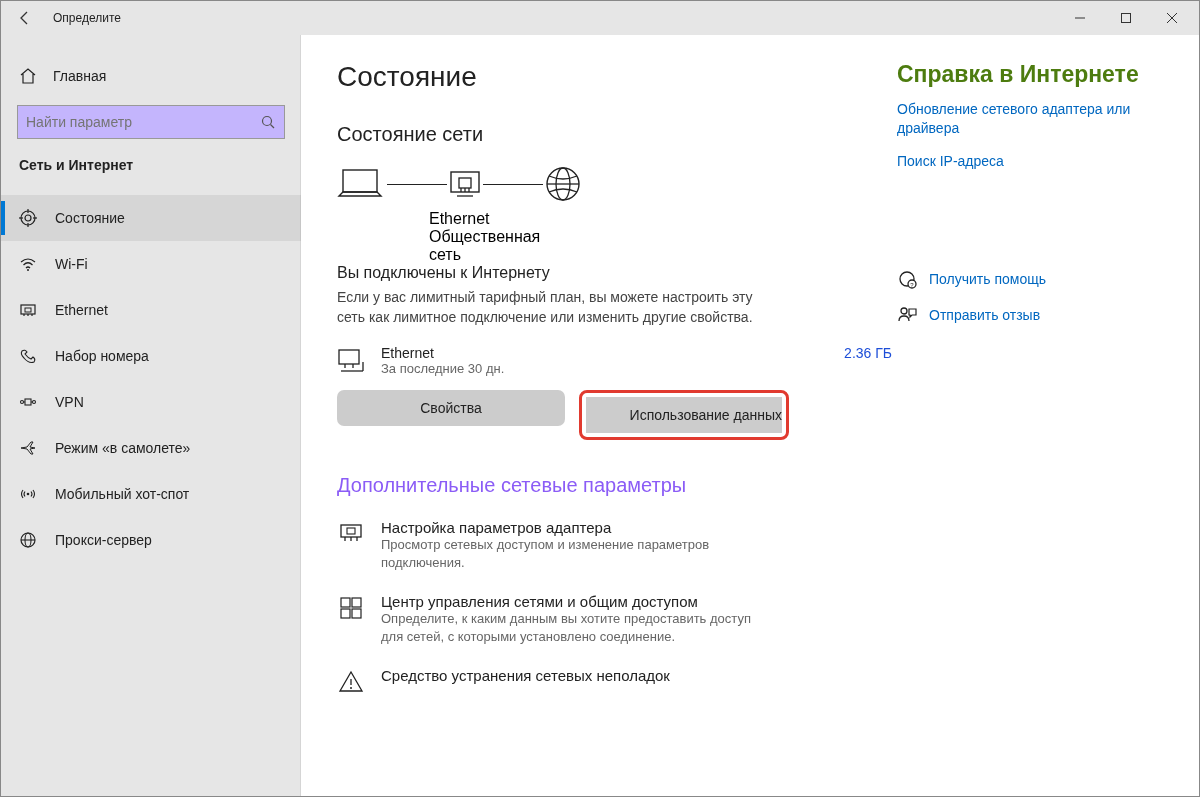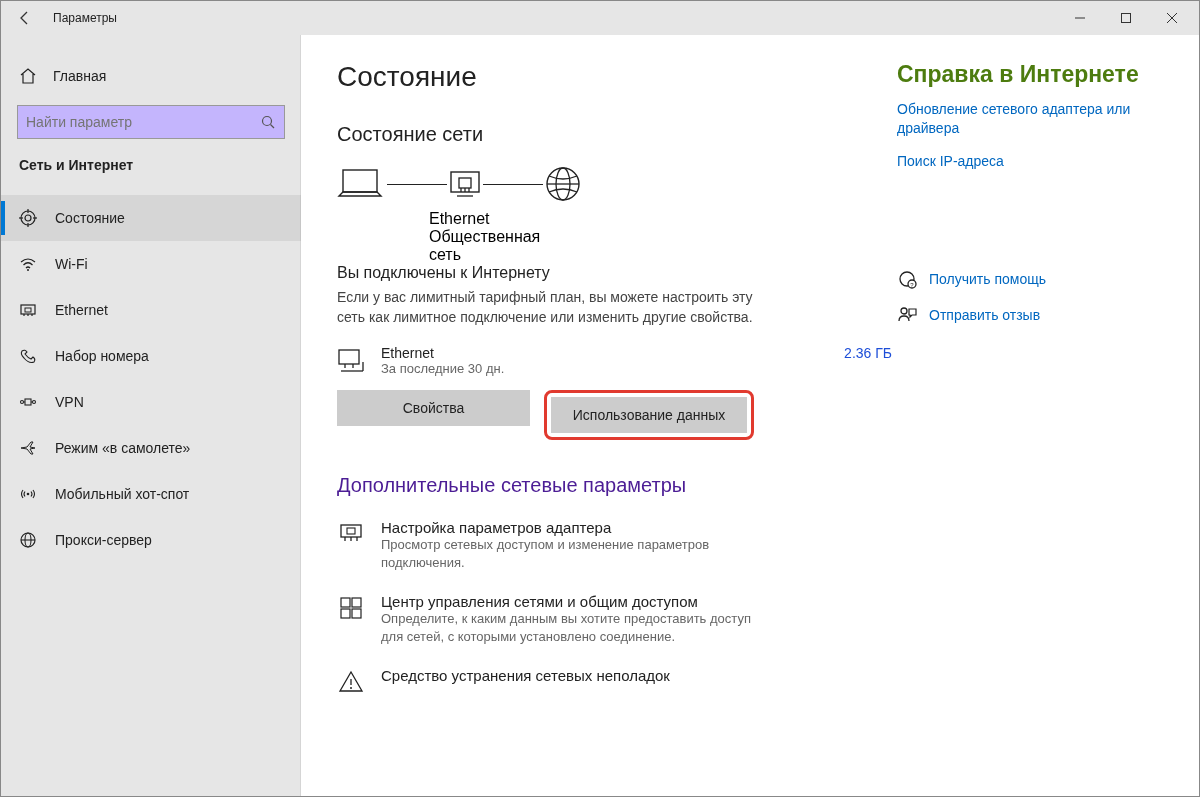--- a/index.html
+++ b/index.html
@@ -34,45 +34,45 @@
 h3.sub { font-size:16px; font-weight:400; color:#222; margin-bottom:6px;}
 p.desc { font-size:14px; color:#444; line-height:1.4; margin-bottom:18px; max-width:420px;}
 .conn-row { display:flex; align-items:flex-start; gap:16px; margin-bottom:14px;}
 .conn-row .cicon { width:28px; height:28px; display:flex; align-items:center; justify-content:center; margin-top:2px;}
 .conn-row .ctext { flex:1;}
 .conn-row .ctext .ln1 { font-size:14px; color:#222;}
 .conn-row .ctext .ln2 { font-size:13px; color:#666;}
 .conn-row .cval { font-size:14px; color:#1d4ed8;}
 .btnrow { display:flex; gap:14px; margin-bottom:34px;}
 .btn { background:#cccccc; border:none; height:36px; font-size:14px; color:#222; cursor:pointer; }
-.btn.props { width:193px;}
-.btn.usage { width:196px;}
+.btn.props { width:228px;border-radius:7px;}
+.btn.usage { width:196px;text-align:right;}
 .highlight { border:3px solid #e13a2f; border-radius:8px; padding:4px; display:inline-flex;}
 .link-item { display:flex; align-items:flex-start; gap:16px; margin-bottom:22px;}
 .link-item .licon { width:28px; height:28px; display:flex; align-items:flex-start; justify-content:center; margin-top:2px;}
 .link-item .ltext .t1 { font-size:15px; color:#222;}
 .link-item .ltext .t2 { font-size:13px; color:#666; max-width:380px; line-height:1.35;}
-h2.section2 { font-size:20px; font-weight:400; color:#4c1d95; margin:10px 0 22px 0;}
+h2.section2 { font-size:20px; font-weight:400; color:#8b5cf6; margin:10px 0 22px 0;}
 .aside h2 { font-size:23px; font-weight:700; color:#4d7c0f; margin-bottom:12px;}
 .aside a.blue { display:block; color:#0067c0; font-size:14px; margin-bottom:14px; text-decoration:none; line-height:1.35;}
 .aside .help { display:flex; align-items:center; gap:12px; color:#0067c0; font-size:14px; margin-bottom:16px;}
 .aside .help .hicon { width:20px; height:20px; display:flex; align-items:center; justify-content:center; color:#222;}
 .aside-gap { height:84px;}
 svg { display:block;}
 </style>
 </head>
 <body>
 
 <div class="titlebar">
   <div class="back">
     <svg width="16" height="16" viewBox="0 0 16 16">
         <path d="M10 2 L4 8 L10 14" stroke="#333" stroke-width="1.3" fill="none"></path>
       </svg>
   </div>
-  <div class="title">Параметры</div>
+  <div class="title">Определите</div>
   <div class="winbtns">
     <div class="winbtn">
         <svg width="12" height="12">
           <line x1="1" y1="6" x2="11" y2="6" stroke="#333" stroke-width="1"></line>
         </svg>
       </div>
     <div class="winbtn">
         <svg width="12" height="12">
           <rect x="1.5" y="1.5" width="9" height="9" stroke="#333" stroke-width="1" fill="none"></rect>
         </svg>

